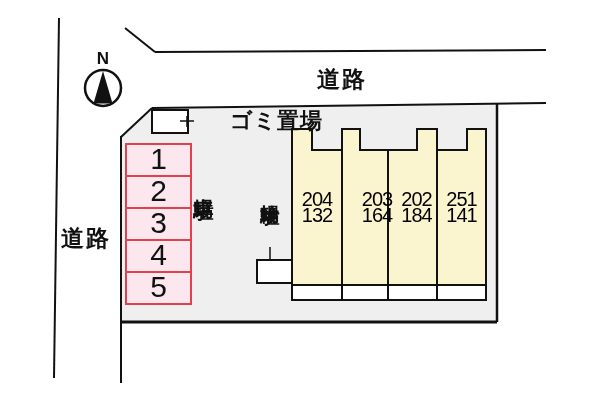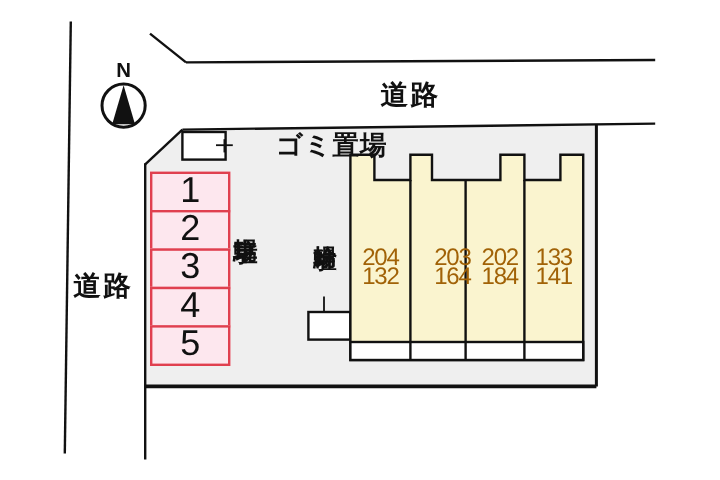--- a/index.html
+++ b/index.html
@@ -17,22 +17,22 @@
   .lbl-bicycle{left:260px;top:190px;font-size:19px;line-height:20px;}
   .lbl-north{left:93px;top:49px;width:20px;font-size:17px;text-align:center;}
   .pspace{
     position:absolute;left:125px;width:67px;height:34px;box-sizing:border-box;
     background:#fde7ee;border:2px solid #e0404f;
     display:flex;align-items:center;justify-content:center;
     font-size:30px;color:#111;
   }
   .pspace span{position:relative;top:-1px;}
   .unit-label{
-    position:absolute;top:207px;text-align:center;
-    font-size:20px;line-height:16px;letter-spacing:-1px;color:#a16207;
+    position:absolute;top:191px;text-align:center;
+    font-size:20px;line-height:16px;letter-spacing:-1px;color:#000000;
   }
   .unit-label span{display:block;}
 </style>
 </head>
 <body>
 
 <div class="stage">
 
   <svg width="600" height="400" viewBox="0 0 600 400">
 
@@ -99,17 +99,17 @@
   </div>
   <div class="unit-label" style="left:342px;width:70px;">
     <span>203</span>
     <span>164</span>
   </div>
   <div class="unit-label" style="left:388px;width:57px;">
     <span>202</span>
     <span>184</span>
   </div>
   <div class="unit-label" style="left:437px;width:49px;">
-    <span>133</span>
+    <span>251</span>
     <span>141</span>
   </div>
 
 </div>
 
 </body></html>

